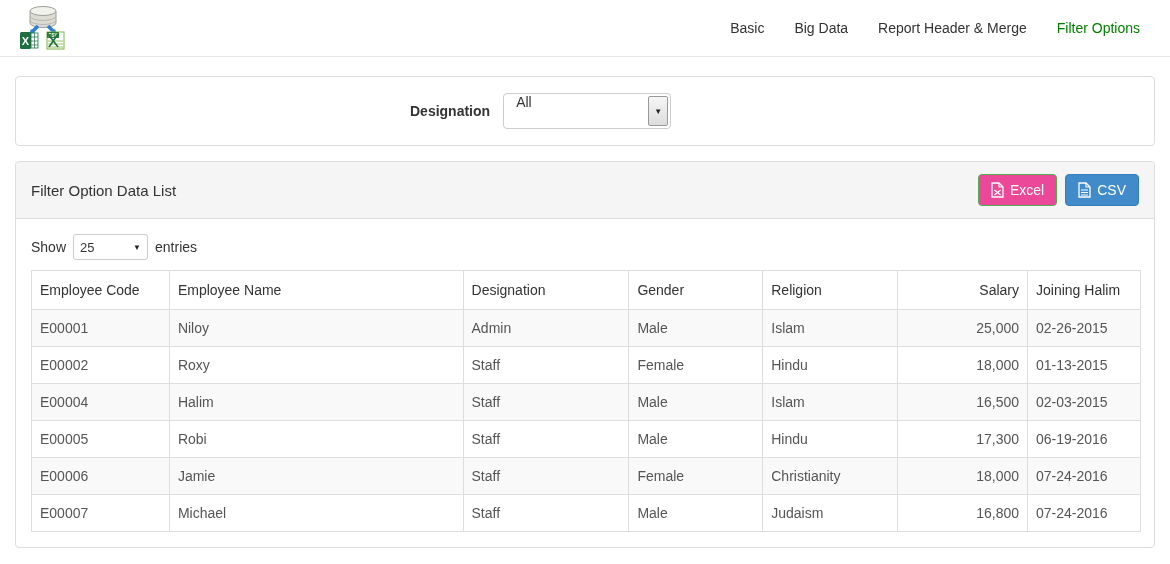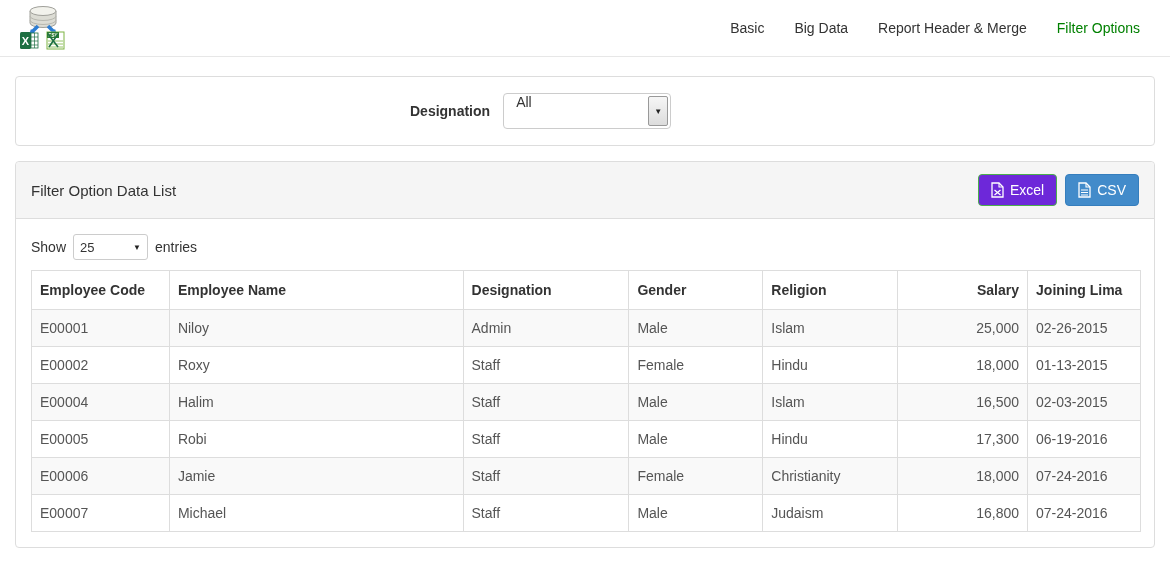--- a/index.html
+++ b/index.html
@@ -56,21 +56,21 @@
     border-radius: 4px 4px 0 0; padding: 0 15px;
     display: flex; align-items: center; justify-content: space-between;
   }
   .panel-title { font-size: 15px; color: #333; }
   .btn-group { display: flex; gap: 8px; }
   .btn {
     height: 32px; padding: 0 12px; border-radius: 4px; color: #fff;
     font-size: 14px; display: inline-flex; align-items: center; gap: 6px;
     cursor: pointer; border: 1px solid transparent;
   }
-  .btn-excel { background: #6d28d9; border-color: #4cae4c; margin-left: 6px; }
+  .btn-excel { background: #ec4899; border-color: #4cae4c; margin-left: 6px; }
   .btn-csv  { background: #428bca; border-color: #357ebd; }
   .btn svg { display: block; }
 
   .panel-body { padding: 15px; }
 
   
   .length-control { display: flex; align-items: center; gap: 7px; color: #333; }
   .select-wrap { position: relative; display: inline-block; }
   .entries-select {
     width: 75px; height: 26px; border: 1px solid #ccc; border-radius: 3px;
@@ -85,21 +85,21 @@
   }
 
   
   table.data-table {
     margin-top: 10px; border-collapse: collapse; width: 1110px;
     font-size: 14px;
   }
   .data-table th, .data-table td {
     border: 1px solid #ddd; text-align: left;
   }
-  .data-table th { padding: 11px 8px; font-weight: bold; color: #333; }
+  .data-table th { padding: 11px 8px; font-weight: normal; color: #333; }
   .data-table td { padding: 10px 8px; color: #555; }
   .data-table tbody tr:nth-child(odd) { background: #f9f9f9; }
   .data-table .num { text-align: right; }
   .c0 { width: 138px; } .c1 { width: 294px; } .c2 { width: 166px; }
   .c3 { width: 134px; } .c4 { width: 135px; } .c5 { width: 130px; }
   .c6 { width: 113px; }
 </style>
 </head>
 <body>
 
@@ -188,21 +188,21 @@
 
     <table class="data-table">
       <thead>
         <tr>
           <th class="c0">Employee Code</th>
           <th class="c1">Employee Name</th>
           <th class="c2">Designation</th>
           <th class="c3">Gender</th>
           <th class="c4">Religion</th>
           <th class="c5 num">Salary</th>
-          <th class="c6">Joining Lima</th>
+          <th class="c6">Joining Halim</th>
         </tr>
       </thead>
       <tbody>
         <tr>
           <td>E00001</td>
           <td>Niloy</td>
           <td>Admin</td>
           <td>Male</td>
           <td>Islam</td>
           <td class="num">25,000</td>

